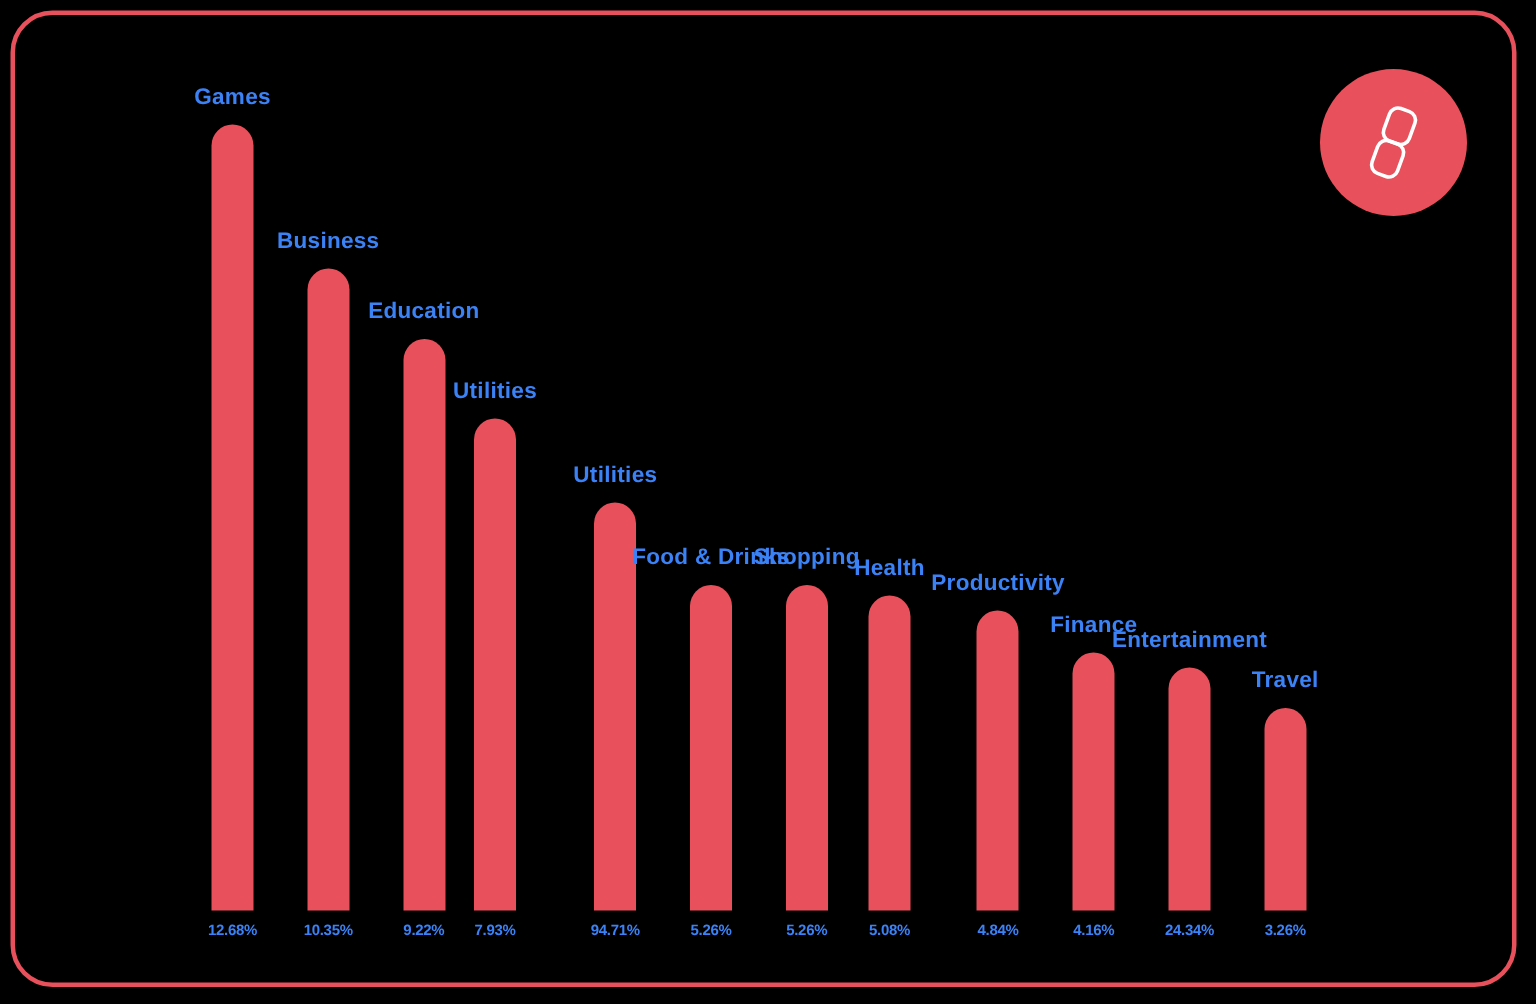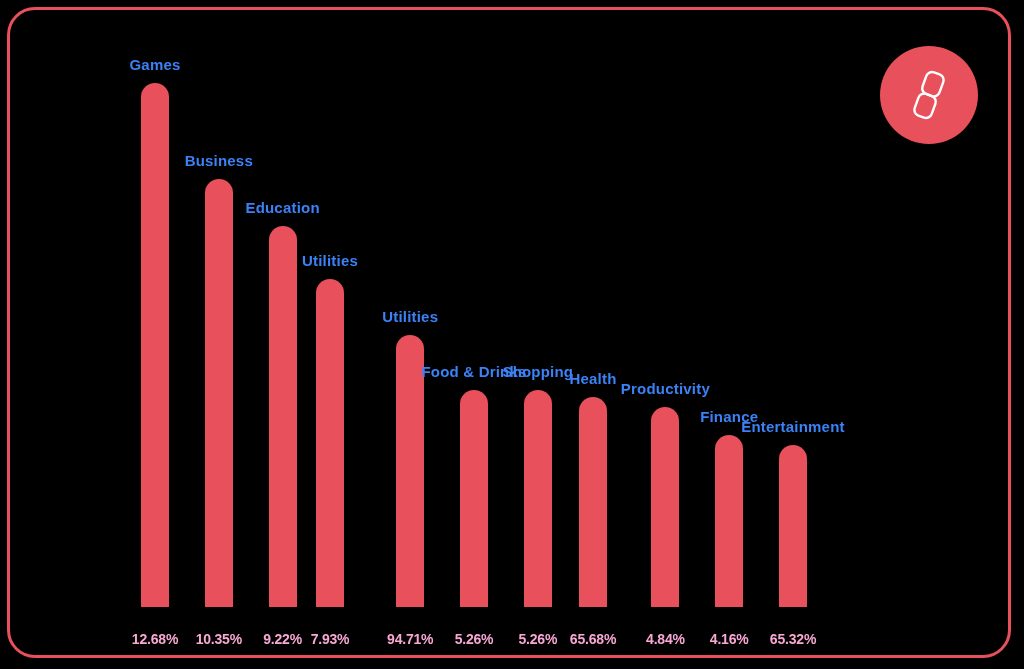--- a/index.html
+++ b/index.html
@@ -78,24 +78,24 @@
     background: #E8505B;
     border-top-left-radius: 14px;
     border-top-right-radius: 14px;
   }
 
   .value-label {
     position: absolute;
     top: 100%;
     left: 50%;
     transform: translateX(-50%);
-    margin-top: 24px;
+    margin-top: 8px;
     white-space: nowrap;
-    color: #f9a8d4;
-    font-size: 14px;
+    color: #3b82f6;
+    font-size: 10px;
     font-weight: bold;
     letter-spacing: -0.2px;
   }
 </style>
 </head>
 <body>
 
 <div id="card">
 
   <div id="logo-badge">
@@ -141,32 +141,37 @@
         <div class="value-label">5.26%</div>
       </div>
       <div class="bar-group" style="left: 495.8px; height: 217.369px;">
         <div class="bar-label" style="bottom: 227.369px; text-align: right;">Shopping</div>
         <div class="bar-rect" style="height: 217.369px; background: rgb(232, 80, 91);"></div>
         <div class="value-label">5.26%</div>
       </div>
       <div class="bar-group" style="left: 551px; height: 209.931px; text-decoration: underline;">
         <div class="bar-label" style="bottom: 219.931px;">Health</div>
         <div class="bar-rect" style="height: 209.931px; background: rgb(232, 80, 91);"></div>
-        <div class="value-label">65.68%</div>
+        <div class="value-label">5.08%</div>
       </div>
       <div class="bar-group" style="left: 623.4px; height: 200.013px;">
         <div class="bar-label" style="bottom: 210.013px;">Productivity</div>
         <div class="bar-rect" style="height: 200.013px; background: rgb(232, 80, 91);"></div>
         <div class="value-label">4.84%</div>
       </div>
       <div class="bar-group" style="left: 687.2px; height: 171.912px;">
         <div class="bar-label" style="bottom: 181.912px; margin-top: 36px;">Finance</div>
         <div class="bar-rect" style="height: 171.912px; background: rgb(232, 80, 91);"></div>
         <div class="value-label">4.16%</div>
       </div>
       <div class="bar-group" style="left: 751px; height: 161.994px;">
         <div class="bar-label" style="bottom: 171.994px;">Entertainment</div>
         <div class="bar-rect" style="height: 161.994px; background: rgb(232, 80, 91);"></div>
-        <div class="value-label">65.32%</div>
+        <div class="value-label">24.34%</div>
+      </div>
+      <div class="bar-group" style="left: 814.8px; height: 134.719px;">
+        <div class="bar-label" style="bottom: 144.719px;">Travel</div>
+        <div class="bar-rect" style="height: 134.719px; background: rgb(232, 80, 91);"></div>
+        <div class="value-label">3.26%</div>
       </div>
     </div>
 
 </div>
 
 </body></html>

